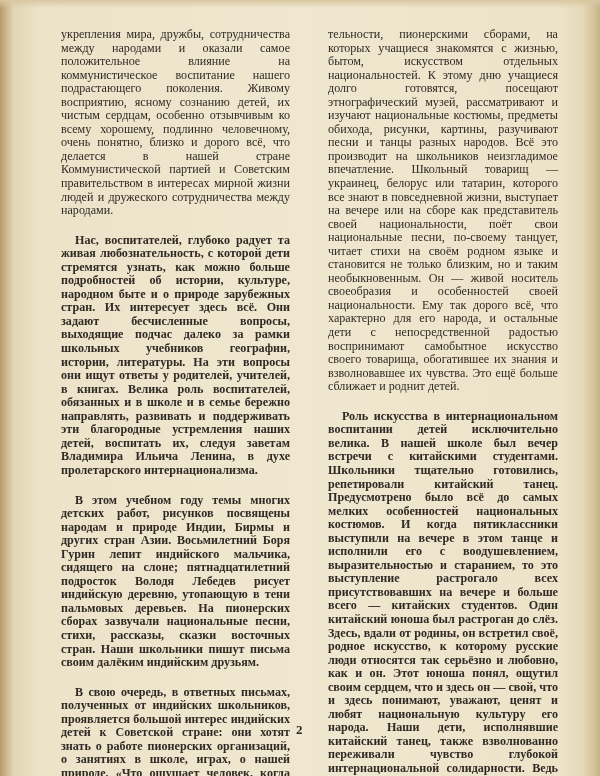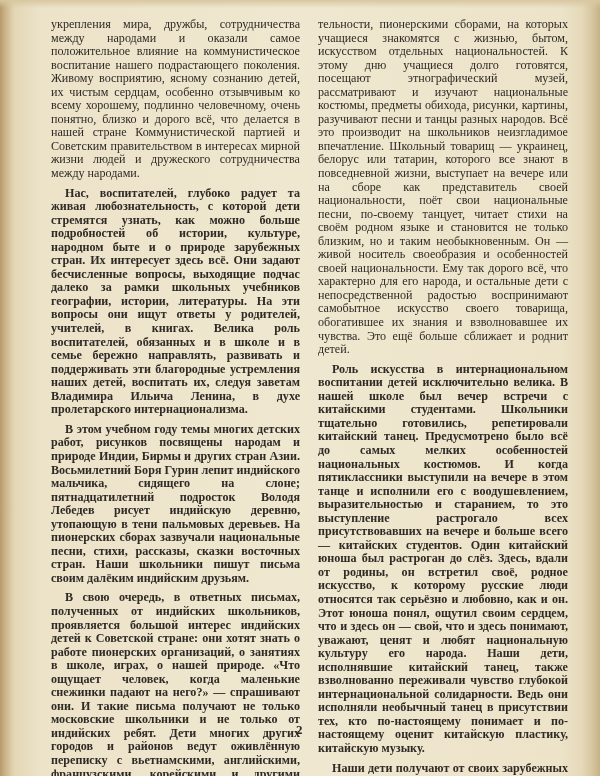--- a/index.html
+++ b/index.html
@@ -17,21 +17,21 @@
       position: absolute; left: 0; top: 0; width: 600px; height: 8px;
       background: linear-gradient(180deg, #d8c7a0, rgba(236,226,200,0));
     }
     .column {
       position: absolute; top: 12px;
       font-size: 12.1px; line-height: 13.55px;
       text-align: justify;
     }
     .col-left { left: 45px; width: 261px; }
     .col-right { left: 312px; width: 262px; }
-    .para { margin: 6px; text-indent: 0; }
+    .para { margin: 16px; text-indent: 0; }
     .para.indent { text-indent: 14px; font-weight: bold; }
     .para.gap { margin-top: 3px; }
     .page-number {
       position: absolute; left: 296px; top: 722px;
       font-size: 13px; font-weight: bold;
     }
   </style>
 </head>
 <body>
 

